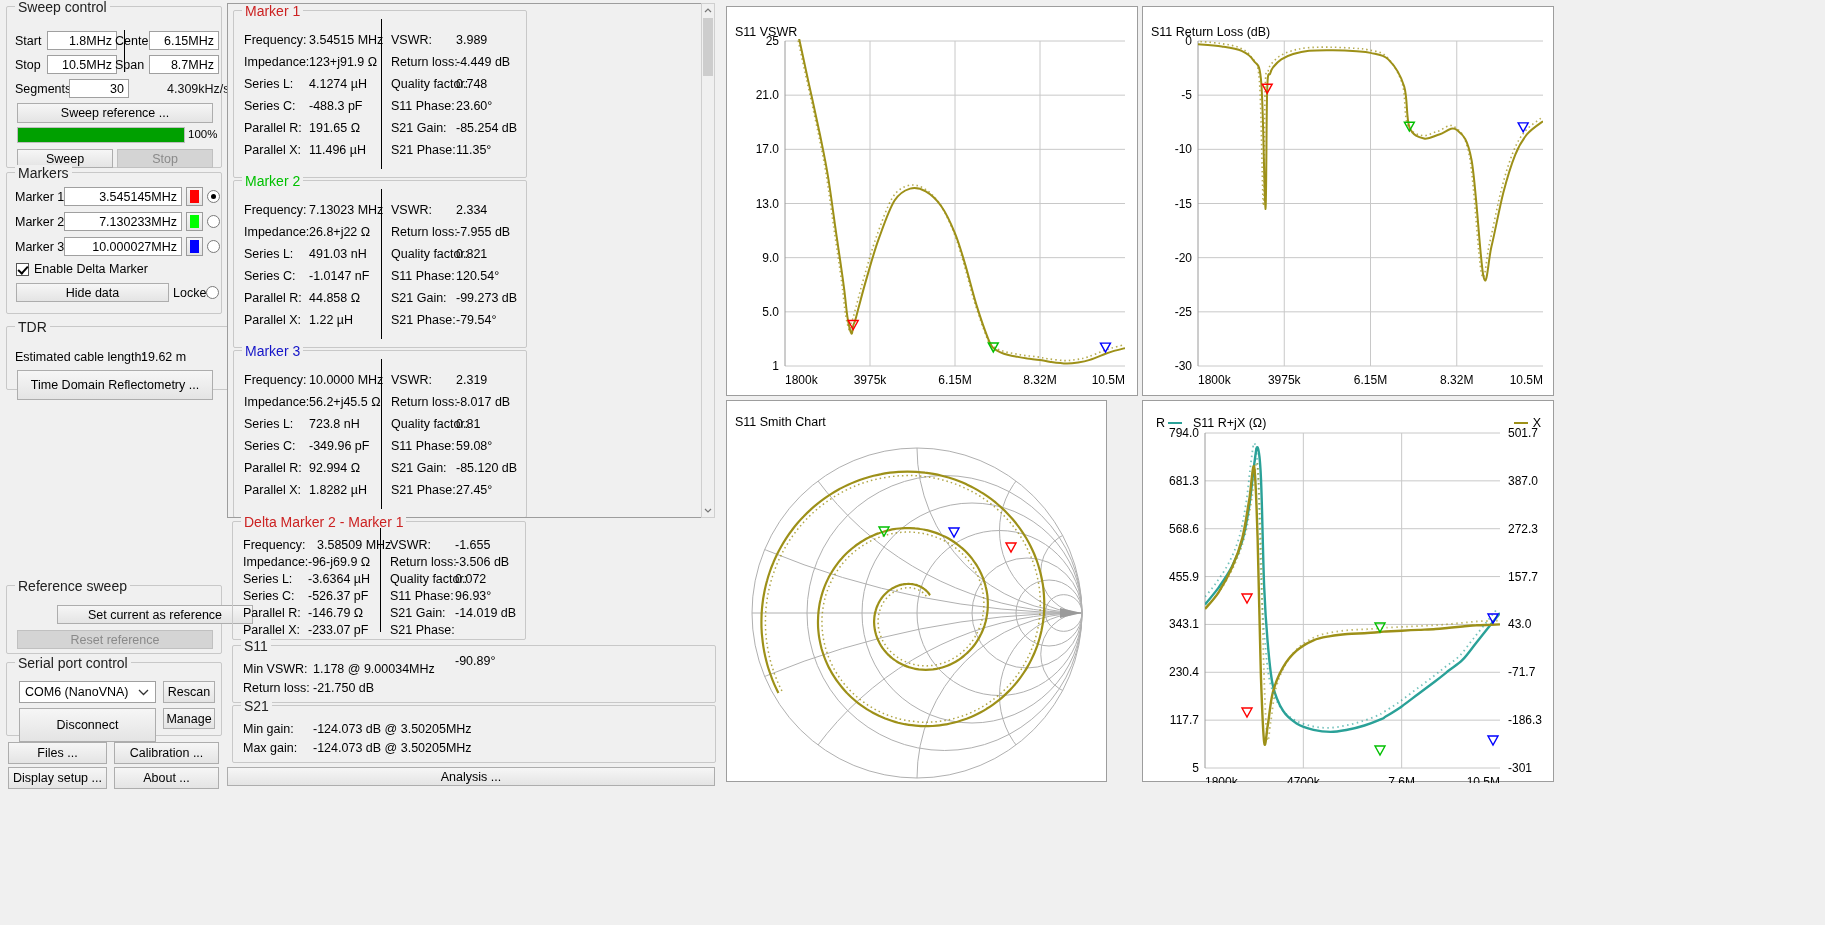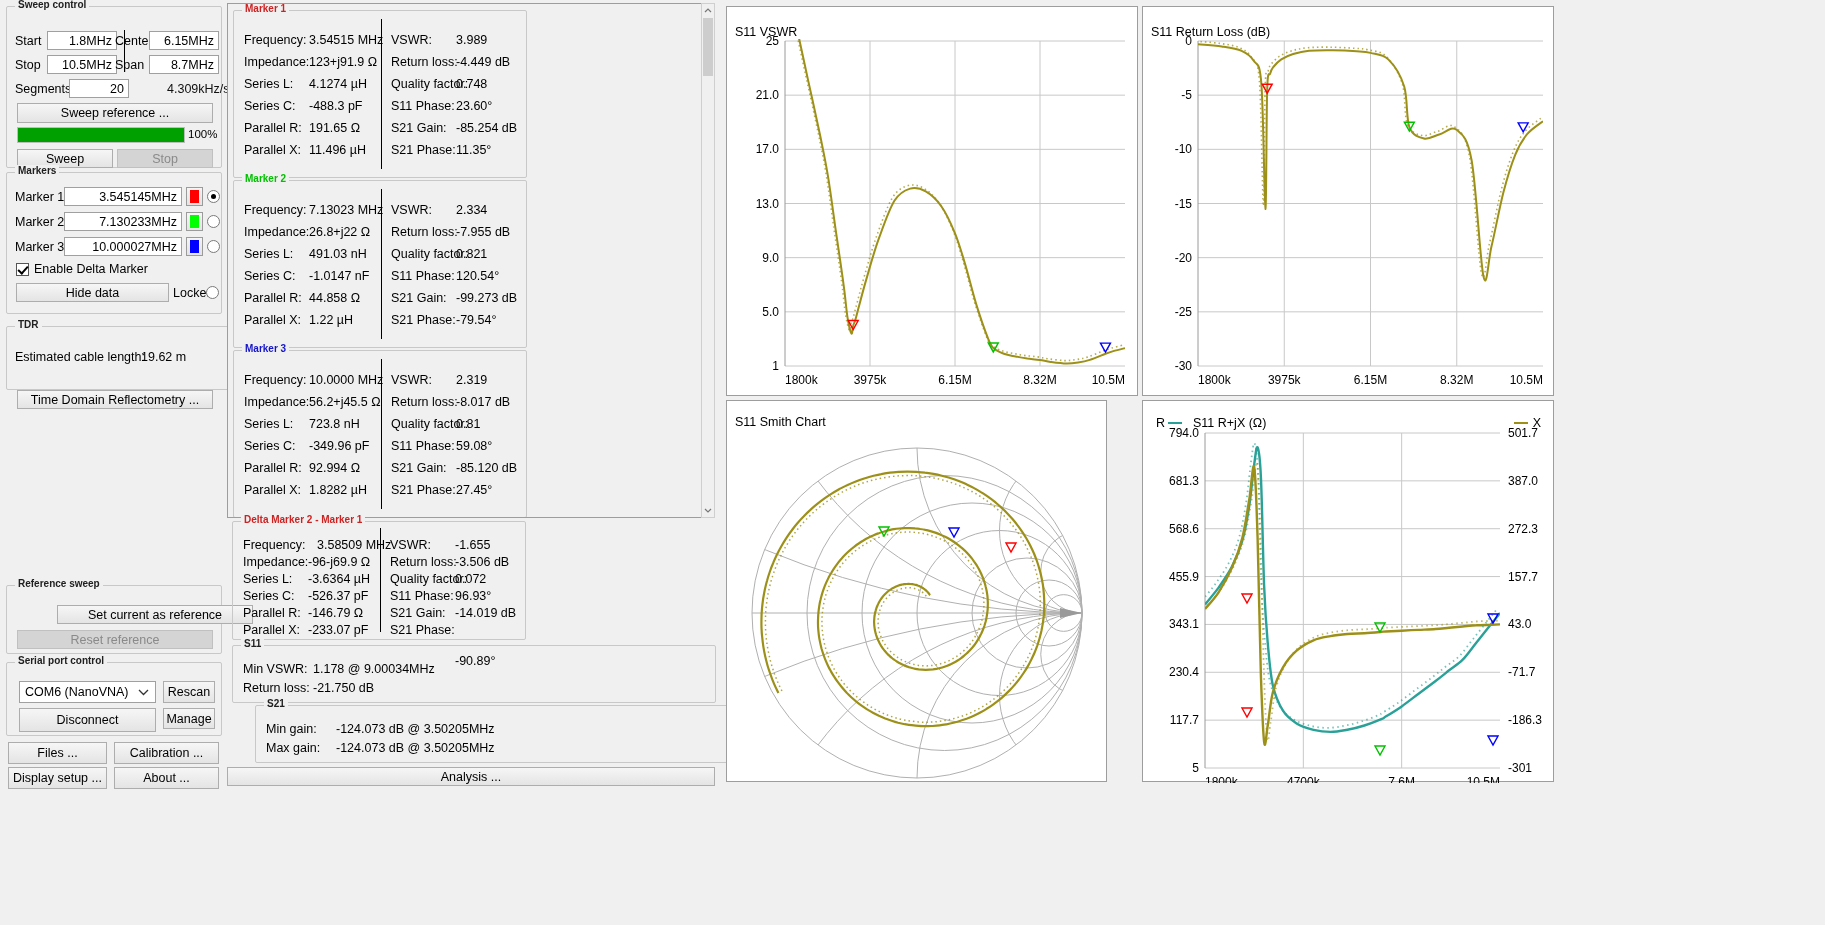--- a/index.html
+++ b/index.html
@@ -18,24 +18,23 @@
     position:absolute;
     border:1px solid #c8c8c8;
     border-radius:2px;
     background:transparent;
   }
   .group > .legend{
     position:absolute;
     top:-8px;left:8px;
     background:#f0f0f0;
     padding:0 3px;
-    font-size:10px;
+    font-size:14px;
     color:#202020;
     white-space:nowrap;
-    font-weight:bold;
   }
   .legend.red{color:#cc2222;}
   .legend.green{color:#00c000;}
   .legend.blue{color:#1414c8;}
 
   
   .lbl{position:absolute;white-space:nowrap;}
   .field{
     position:absolute;
     background:#fff;
@@ -133,21 +132,21 @@
     <div class="sep" style="left:117px;top:23px;height:42px;"></div>
     <span class="lbl" style="left:108px;top:27px;">Center</span>
     <div class="field" style="left:142px;top:24px;width:70px;height:19px;">6.15MHz</div>
 
     <span class="lbl" style="left:8px;top:51px;">Stop</span>
     <div class="field" style="left:40px;top:48px;width:70px;height:19px;">10.5MHz</div>
     <span class="lbl" style="left:108px;top:51px;">Span</span>
     <div class="field" style="left:142px;top:48px;width:70px;height:19px;">8.7MHz</div>
 
     <span class="lbl" style="left:8px;top:75px;">Segments</span>
-    <div class="field" style="left:62px;top:72px;width:60px;height:19px;">20</div>
+    <div class="field" style="left:62px;top:72px;width:60px;height:19px;">30</div>
     <span class="lbl" style="left:160px;top:75px;color:#111;">4.309kHz/step</span>
 
     <div class="btn" style="left:10px;top:96px;width:196px;height:20px;">Sweep reference ...</div>
 
     <div class="progress" style="left:10px;top:120px;width:168px;height:16px;">
       <div class="bar" id="progbar" style="width:100%"></div>
     </div>
     <span class="lbl" style="left:181px;top:121px;font-size:11.5px;">100%</span>
 
     <div class="btn" style="left:10px;top:142px;width:96px;height:19px;">Sweep</div>
@@ -183,41 +182,41 @@
 
     <div class="btn" style="left:9px;top:110px;width:153px;height:19px;">Hide data</div>
     <span class="lbl" style="left:166px;top:113px;">Locked</span>
     <div class="radio" style="left:199px;top:113px;"></div>
   </div>
 
   <div class="group" style="left:6px;top:326px;width:214px;height:62px;padding-left:8px;">
     <span class="legend">TDR</span>
     <span class="lbl" style="left:8px;top:23px;">Estimated cable length:</span>
     <span class="lbl" style="left:134px;top:23px;">19.62 m</span>
-    <div class="btn" style="left:10px;top:43px;width:196px;height:19px;margin-top:20px;">Time Domain Reflectometry ...</div>
+    <div class="btn" style="left:10px;top:43px;width:196px;height:30px;">Time Domain Reflectometry ...</div>
   </div>
 
   <div class="group" style="left:6px;top:585px;width:214px;height:67px;">
     <span class="legend">Reference sweep</span>
     <div class="btn" style="left:10px;top:19px;width:196px;height:19px;margin-left:40px;">Set current as reference</div>
     <div class="btn disabled" style="left:10px;top:44px;width:196px;height:19px;">Reset reference</div>
   </div>
 
   <div class="group" style="left:6px;top:662px;width:214px;height:72px;">
     <span class="legend">Serial port control</span>
     <div class="combo" style="left:12px;top:18px;width:137px;height:22px;">
       <span>COM6 (NanoVNA)</span>
       <span class="chev">
         <svg width="11" height="7" viewBox="0 0 11 7">
             <path d="M1 1 L5.5 5.5 L10 1" fill="none" stroke="#333" stroke-width="1.3"></path>
           </svg>
       </span>
     </div>
     <div class="btn" style="left:156px;top:18px;width:52px;height:22px;">Rescan</div>
-    <div class="btn" style="left:12px;top:45px;width:137px;height:24px;">Disconnect</div>
+    <div class="btn" style="left:12px;top:45px;width:137px;height:34px;">Disconnect</div>
     <div class="btn" style="left:156px;top:45px;width:52px;height:21px;">Manage</div>
   </div>
 
   <div class="btn" style="left:8px;top:742px;width:99px;height:22px;">Files ...</div>
   <div class="btn" style="left:114px;top:742px;width:105px;height:22px;">Calibration ...</div>
   <div class="btn" style="left:8px;top:767px;width:99px;height:22px;">Display setup ...</div>
   <div class="btn" style="left:114px;top:767px;width:105px;height:22px;">About ...</div>
 
   <div class="datapane">
 
@@ -357,21 +356,21 @@
   </div>
 
   <div class="group" style="left:232px;top:645px;width:482px;height:56px;">
     <span class="legend">S11</span>
     <span class="mkrow" style="left:10px;top:16px;">Min VSWR:</span>
     <span class="mkrow" style="left:80px;top:16px;">1.178 @ 9.00034MHz</span>
     <span class="mkrow" style="left:10px;top:35px;">Return loss:</span>
     <span class="mkrow" style="left:80px;top:35px;">-21.750 dB</span>
   </div>
 
-  <div class="group" style="left:232px;top:705px;width:482px;height:56px;margin-left:23px;">
+  <div class="group" style="left:232px;top:705px;width:482px;height:56px;">
     <span class="legend">S21</span>
     <span class="mkrow" style="left:10px;top:16px;">Min gain:</span>
     <span class="mkrow" style="left:80px;top:16px;">-124.073 dB @ 3.50205MHz</span>
     <span class="mkrow" style="left:10px;top:35px;">Max gain:</span>
     <span class="mkrow" style="left:80px;top:35px;">-124.073 dB @ 3.50205MHz</span>
   </div>
 
   <div class="btn analysis">Analysis ...</div>
 
   <div class="chart" style="left:726px;top:6px;width:412px;height:390px;">

